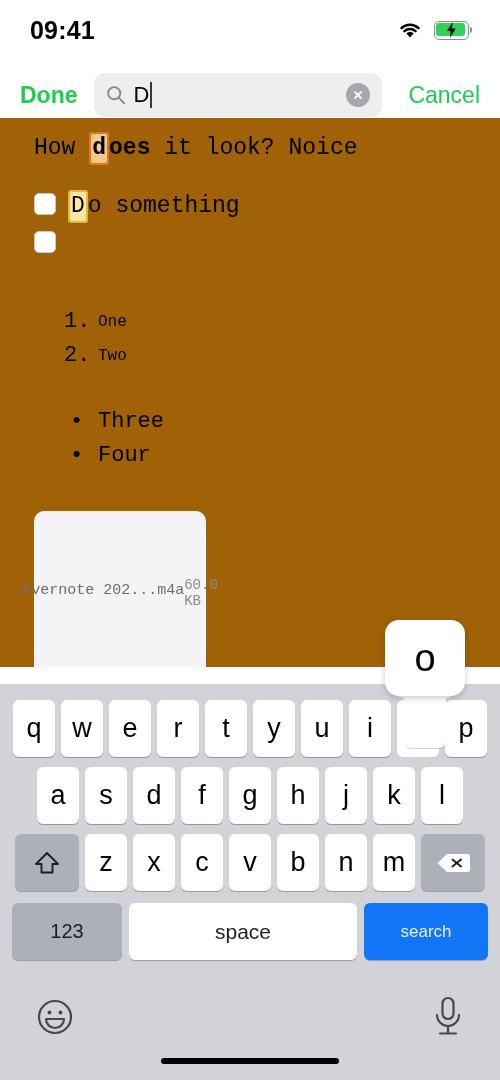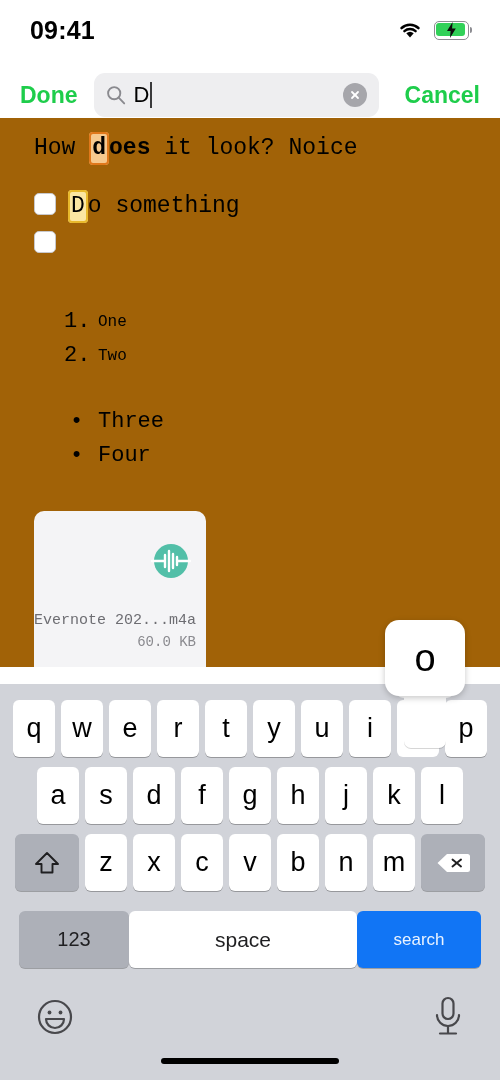--- a/index.html
+++ b/index.html
@@ -39,21 +39,21 @@
   .searchbar {
     position:absolute; top:60px; left:0; width:500px; height:70px;
     display:flex; align-items:center; padding:0 14px;
     background:#fff;
   }
   .hdr-btn {
     font-size:23px; color:#1ecd4b; font-weight:600;
     padding:4px 6px; white-space:nowrap; cursor:pointer;
   }
   #done-button { margin-right:10px; }
-  #cancel-button { margin-left:20px; font-weight:700; }
+  #cancel-button { margin-left:20px; font-weight:400; }
   .search-field {
     flex:1; height:44px; background:#eeeef0; border-radius:11px;
     display:flex; align-items:center; padding:0 12px; position:relative;
   }
   .magnifier { width:20px; height:20px; flex:0 0 auto; margin-right:8px; }
   .search-text {
     font-size:22px; color:#000; line-height:1;
     display:flex; align-items:center;
   }
   .caret {
@@ -106,40 +106,40 @@
   .bul-row { display:flex; height:34px; align-items:center; }
   .bul-marker {
     width:28px; font-size:22px; color:#000; text-align:left;
   }
   .bul-text { font-size:22px; color:#000; }
 
   
   .attach-card {
     margin-top:38px; width:172px; height:165px;
     background:#f4f4f6; border-radius:10px;
-    display:flex; flex-direction:column; align-items:flex-end;
+    display:flex; flex-direction:row; align-items:center;
     justify-content:center; padding:10px;
   }
   .attach-icon { width:50px; height:50px; margin-bottom:26px; }
   .attach-name {
     font-size:15px; color:#6d6d72; margin-bottom:5px;
     white-space:nowrap;
   }
   .attach-size { font-size:14px; color:#8a8a8f; }
 
   
   .keyboard {
     position:absolute; left:0; top:684px; width:500px; height:396px;
     background:#d1d3d9;
   }
   .krow { display:flex; align-items:center; justify-content:center; }
   .krow1 { padding-top:16px; gap:6px; }
   .krow2 { padding-top:10px; gap:6px; }
   .krow3 { padding-top:10px; gap:6px; padding-left:6px; padding-right:6px; }
-  .krow4 { padding-top:20px; gap:0; padding-left:6px; padding-right:6px; }
+  .krow4 { padding-top:12px; gap:7px; padding-left:6px; padding-right:6px; }
   .key {
     width:42px; height:57px; background:#fff; border-radius:6px;
     display:flex; align-items:center; justify-content:center;
     font-size:27px; color:#000; cursor:pointer;
     box-shadow:0 1px 0 rgba(0,0,0,0.28);
   }
   .key-hidden { background:#fff; box-shadow:none; color:transparent; }
   .key-wide {
     width:64px; background:#adb0b8; box-shadow:0 1px 0 rgba(0,0,0,0.25);
   }

